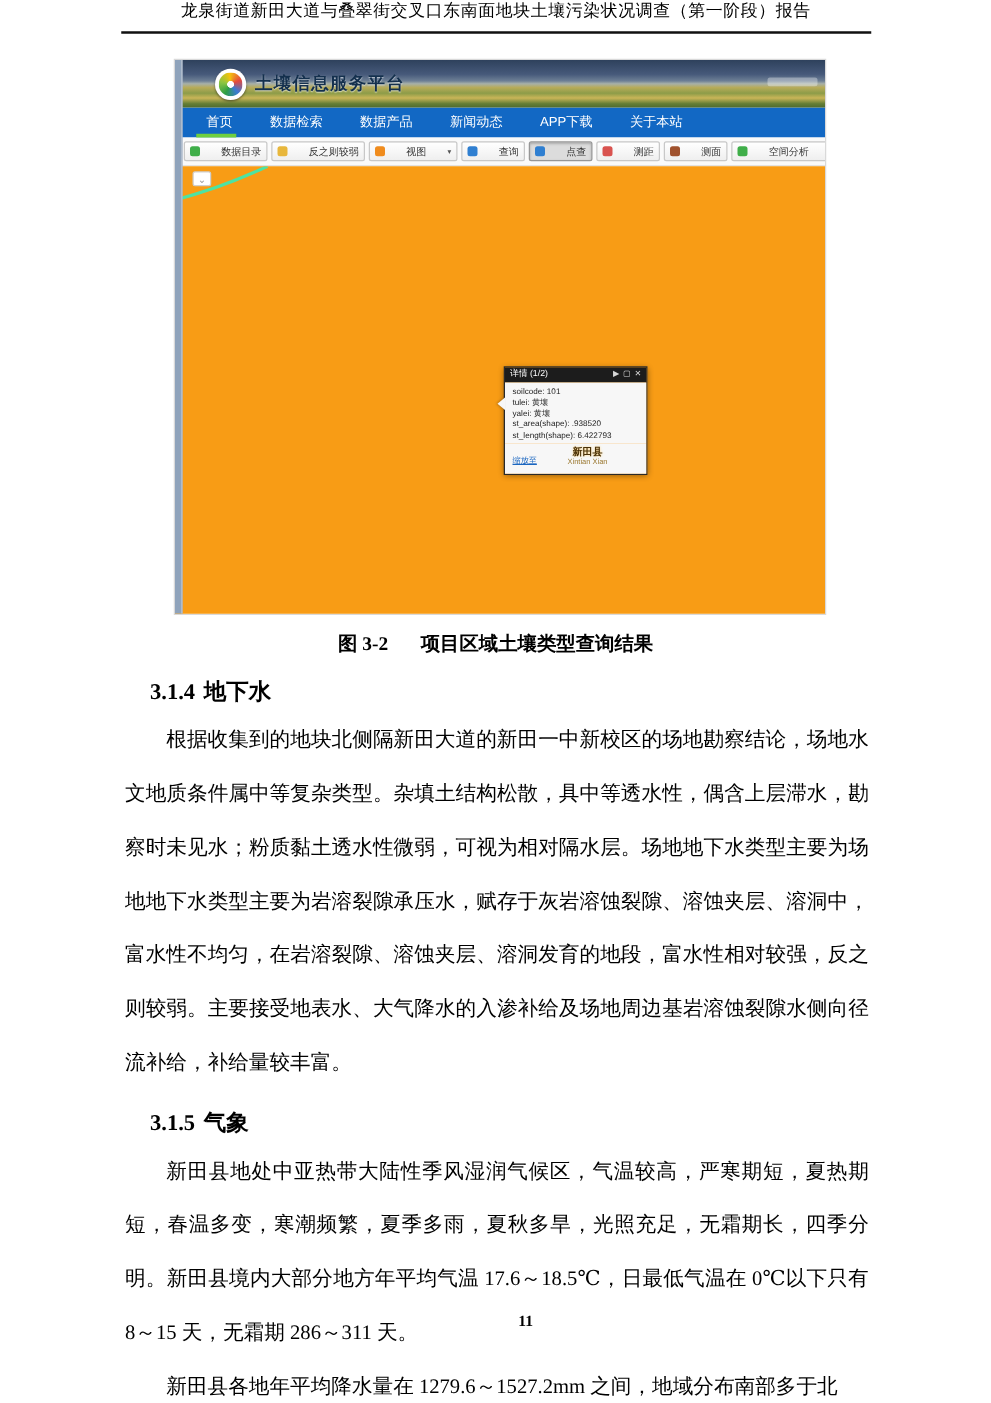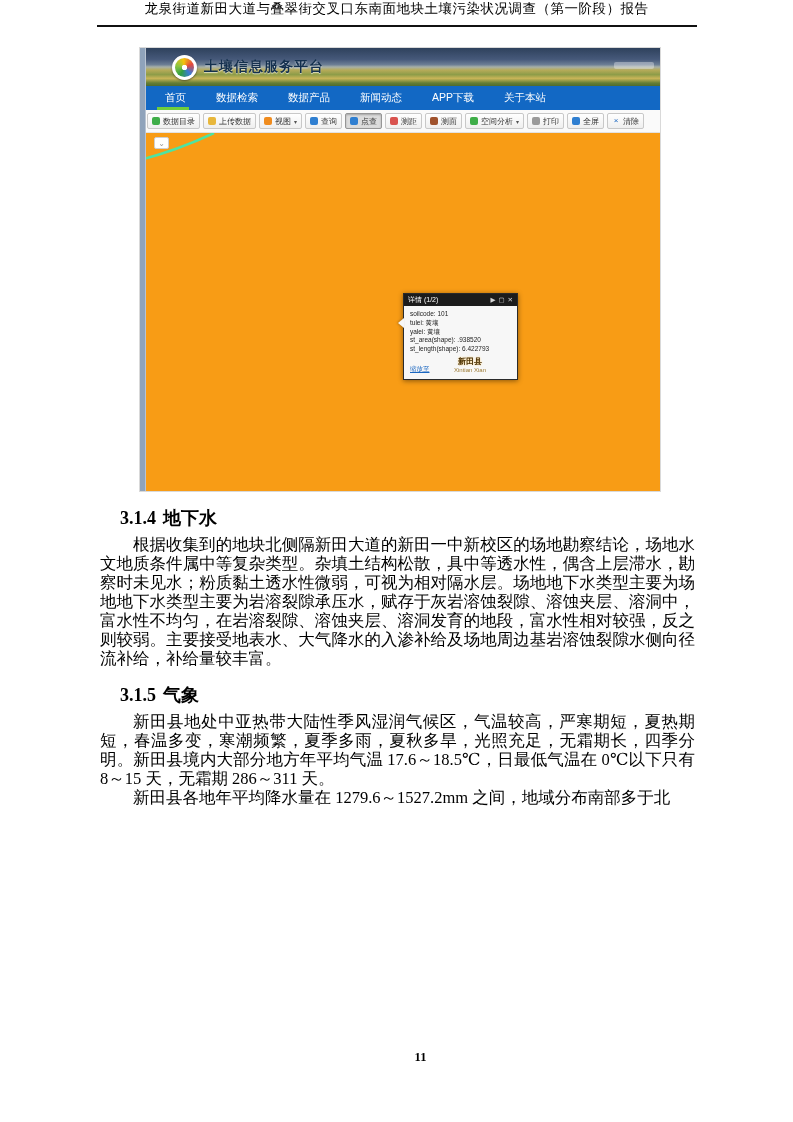--- a/index.html
+++ b/index.html
@@ -33,21 +33,21 @@
 
   .nav{height:24px;background:var(--nav-blue,#1268C4);display:flex;align-items:stretch;
        padding-left:10px;}
   .nav-item{position:relative;display:flex;align-items:center;padding:0 15px;color:#fff;
        font-size:10.5px;text-decoration:none;cursor:pointer;justify-content:center;}
   .nav-item.active::after{content:"";position:absolute;left:7px;right:12px;bottom:0;height:3px;
        background:var(--nav-active-green,#6FCE3E);}
 
   .toolbar{height:22px;background:#fafafa;border-bottom:1px solid #e2e2e2;display:flex;
        align-items:center;padding-left:7px;gap:3px;overflow:hidden;}
-  .tb-btn{display:flex;align-items:center;gap:3px;font-size:8px;color:#333;height:16px;
+  .tb-btn{display:flex;align-items:center;gap:17px;font-size:8px;color:#333;height:16px;
        border:1px solid #c8c8c8;border-radius:2px;background:linear-gradient(#ffffff,#efefef);
        padding:0 4px;cursor:pointer;white-space:nowrap;font-family:inherit;}
   .tb-btn.active{background:#dcdcdc;border-color:#969696;box-shadow:inset 0 1px 2px rgba(0,0,0,.25);}
   .tb-icon{width:8px;height:8px;border-radius:2px;display:flex;align-items:center;
        justify-content:center;font-size:8px;line-height:8px;flex:none;}
   .tb-caret{font-size:6px;color:#555;}
 
   .map{position:relative;height:359px;background:var(--map-orange,#F89C15);overflow:hidden;}
   .green-line{position:absolute;left:0;top:0;pointer-events:none;}
   .map-chevron-btn{position:absolute;left:14px;top:4px;width:15px;height:12px;background:#fff;
@@ -72,21 +72,21 @@
   .place-label{position:absolute;left:295px;top:223px;width:70px;text-align:center;}
   .place-name{font-size:8px;font-weight:bold;color:#4a3208;text-shadow:0 0 2px #ffd27a;}
   .place-pinyin{font-size:6px;color:#9c7a33;}
 
   
   .fig-caption{margin-top:14px;text-align:center;font-weight:bold;font-size:15.5px;}
   .fig-caption .cap-text{margin-left:26px;}
   .content{padding:0 98px 0 100px;}
   .sec-h{margin:15px 0 5px 20px;font-size:18px;font-weight:bold;}
   .sec-h .sec-title{margin-left:7px;}
-  .body-p{margin:0;font-size:16.5px;line-height:19px;text-align:justify;text-indent:33px;}
+  .body-p{margin:0;font-size:16.5px;line-height:43px;text-align:justify;text-indent:33px;}
   .body-p + .body-p{margin-top:0;}
   .page-number{position:absolute;left:12px;right:0;top:1050px;text-align:center;font-size:12.5px;
        font-weight:600;margin-left:36px;}
 </style>
 </head>
 <body>
 
 <div class="page">
 
   <div class="doc-header">
@@ -139,21 +139,21 @@
             <span></span>
           </span>
           <span class="tb-label">数据目录</span>
 
         </button>
 
         <button class="tb-btn">
           <span class="tb-icon" style="background: rgb(232, 183, 60);">
             <span></span>
           </span>
-          <span class="tb-label">上传数据</span>
+          <span class="tb-label">反之则较弱</span>
 
         </button>
 
         <button class="tb-btn">
           <span class="tb-icon" style="background: rgb(240, 140, 30);">
             <span></span>
           </span>
           <span class="tb-label">视图</span>
           <span class="tb-caret">▾</span>
         </button>
@@ -259,20 +259,23 @@
         </div>
       </div>
 
       <div class="place-label">
         <div class="place-name">新田县</div>
         <div class="place-pinyin">Xintian Xian</div>
       </div>
     </div>
   </figure>
 
+  <div class="fig-caption">
+    <span>图 3-2</span><span class="cap-text">项目区域土壤类型查询结果</span>
+  </div>
 
   <div class="content">
     <h3 class="sec-h"><span>3.1.4</span><span class="sec-title">地下水</span></h3>
     <p class="body-p">根据收集到的地块北侧隔新田大道的新田一中新校区的场地勘察结论，场地水文地质条件属中等复杂类型。杂填土结构松散，具中等透水性，偶含上层滞水，勘察时未见水；粉质黏土透水性微弱，可视为相对隔水层。场地地下水类型主要为场地地下水类型主要为岩溶裂隙承压水，赋存于灰岩溶蚀裂隙、溶蚀夹层、溶洞中，富水性不均匀，在岩溶裂隙、溶蚀夹层、溶洞发育的地段，富水性相对较强，反之则较弱。主要接受地表水、大气降水的入渗补给及场地周边基岩溶蚀裂隙水侧向径流补给，补给量较丰富。</p>
 
     <h3 class="sec-h"><span>3.1.5</span><span class="sec-title">气象</span></h3>
     <p class="body-p">新田县地处中亚热带大陆性季风湿润气候区，气温较高，严寒期短，夏热期短，春温多变，寒潮频繁，夏季多雨，夏秋多旱，光照充足，无霜期长，四季分明。新田县境内大部分地方年平均气温 17.6～18.5℃，日最低气温在 0℃以下只有 8～15 天，无霜期 286～311 天。</p>
     <p class="body-p">新田县各地年平均降水量在 1279.6～1527.2mm 之间，地域分布南部多于北</p>
   </div>
 

